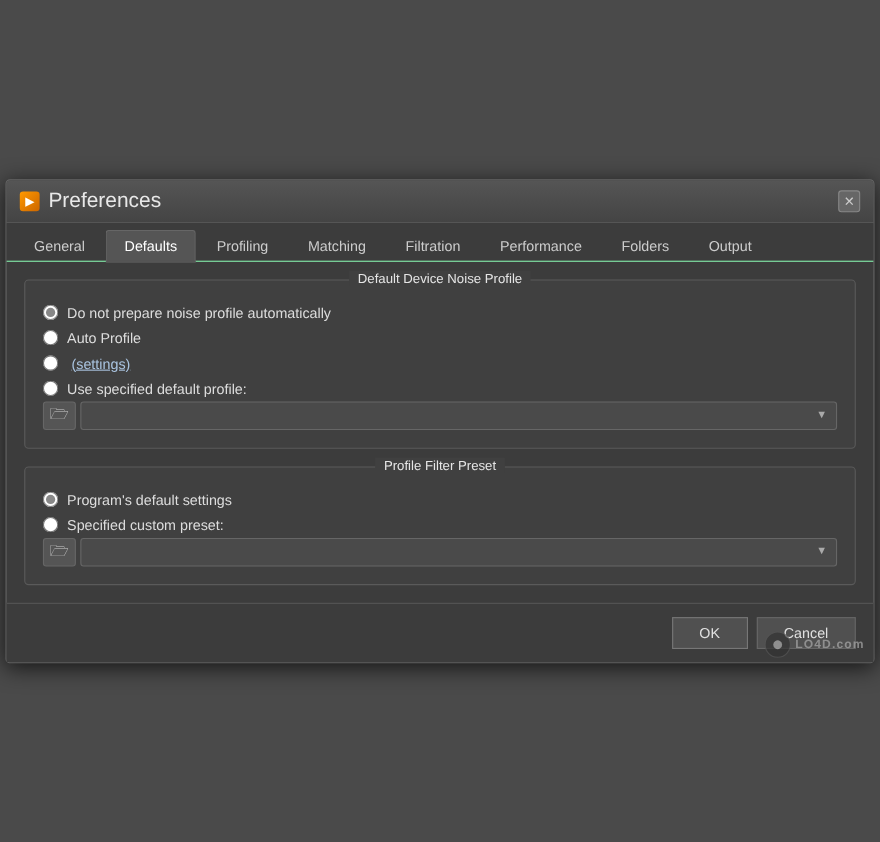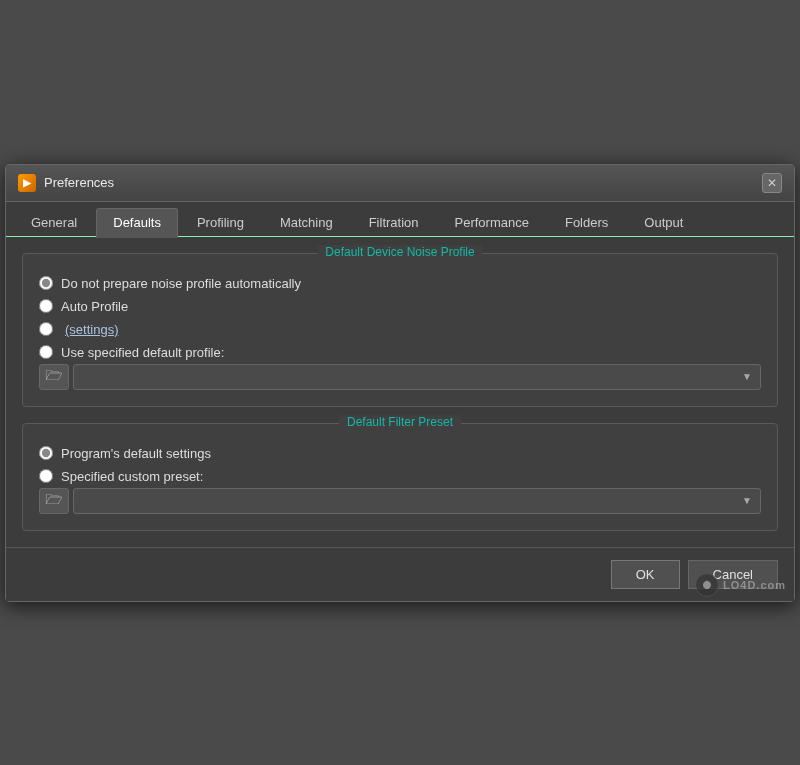--- a/index.html
+++ b/index.html
@@ -45,21 +45,21 @@
       border-radius: 3px;
       display: flex;
       align-items: center;
       justify-content: center;
       font-size: 10px;
       color: white;
       font-weight: bold;
     }
     .title-text {
       color: #e8e8e8;
-      font-size: 13px;
+      font-size: 19px;
     }
     .close-btn {
       width: 20px;
       height: 20px;
       background: #666;
       border: 1px solid #888;
       border-radius: 3px;
       cursor: pointer;
       display: flex;
       align-items: center;
@@ -108,21 +108,21 @@
       background: #404040;
       position: relative;
     }
     .group-box-title {
       position: absolute;
       top: -9px;
       left: 50%;
       transform: translateX(-50%);
       background: #404040;
       padding: 0 8px;
-      color: #14b8a6;
+      color: #e5e5e5;
       font-size: 12px;
       white-space: nowrap;
     }
 
     .radio-group {
       display: flex;
       flex-direction: column;
       gap: 8px;
       margin-top: 6px;
     }
@@ -313,21 +313,21 @@
         <div class="folder-btn">🗁</div>
         <div class="dropdown">
           <span></span>
           <span class="dropdown-arrow">▼</span>
         </div>
       </div>
 
     </div>
 
     <div class="group-box">
-      <span class="group-box-title">Default Filter Preset</span>
+      <span class="group-box-title">Profile Filter Preset</span>
       <div class="radio-group">
 
         <label class="radio-item">
           <input type="radio" name="filter" checked="" style="">
           <span class="radio-label">Program's default settings</span>
         </label>
 
         <label class="radio-item">
           <input type="radio" name="filter" style="">
           <span class="radio-label">Specified custom preset:</span>

